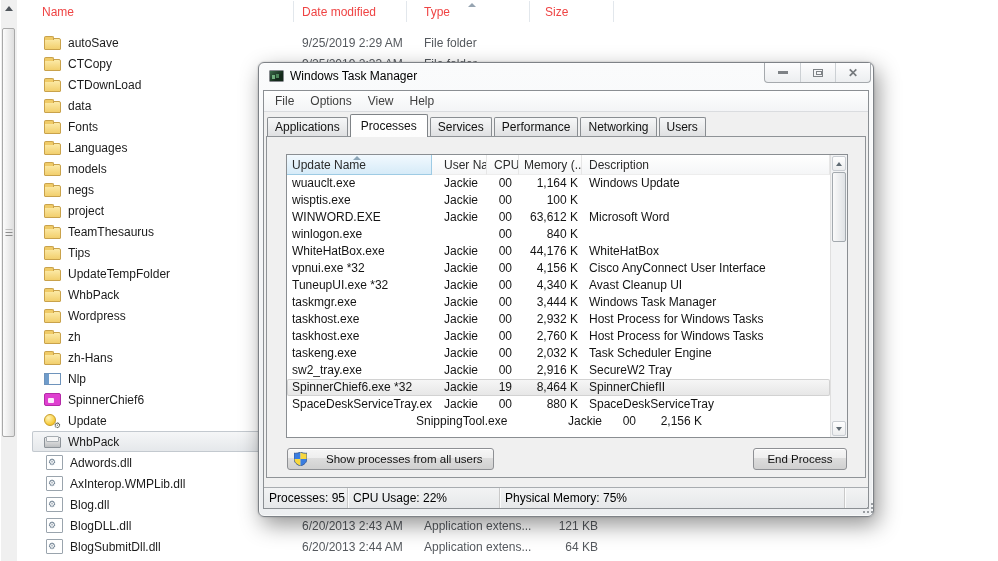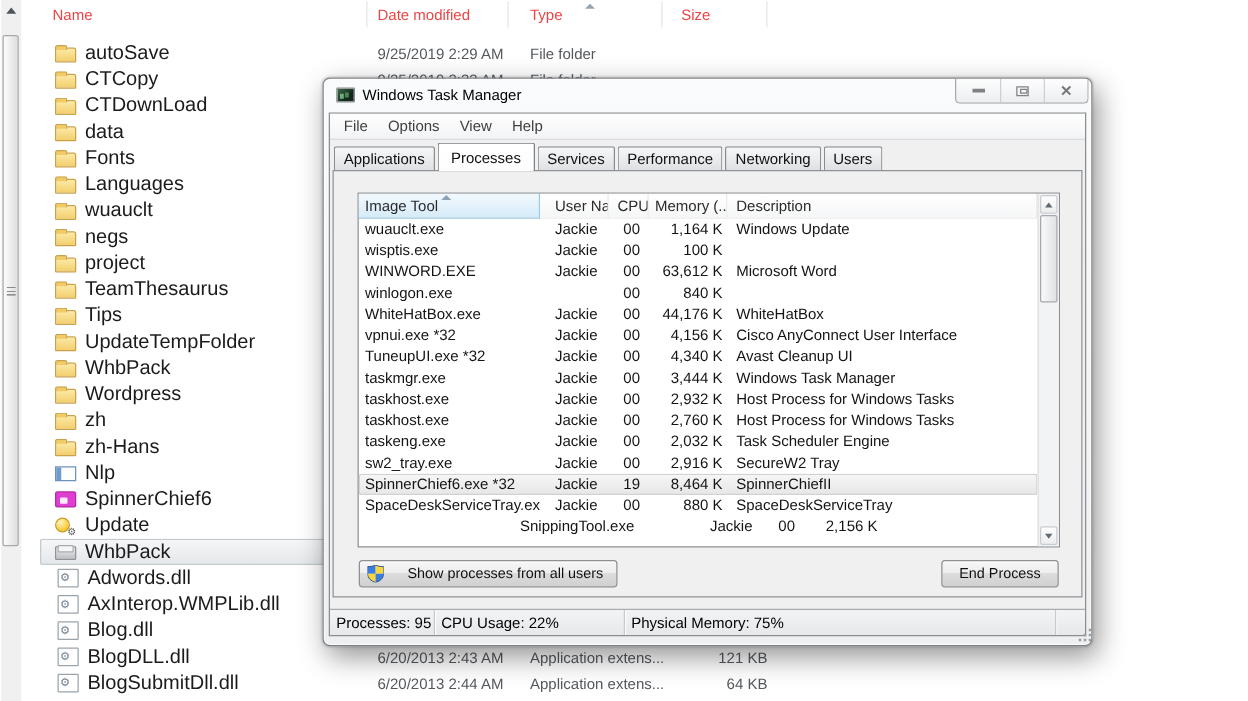--- a/index.html
+++ b/index.html
@@ -30,21 +30,21 @@
   .x-sep { position:absolute; top:1px; width:1px; height:21px; background:#e2e7ec; }
   .x-sep:nth-of-type(1){ left:273px; } .x-sep:nth-of-type(2){ left:386px; }
   .x-sep:nth-of-type(3){ left:509px; } .x-sep:nth-of-type(4){ left:593px; }
   .x-sort { position:absolute; left:448px; top:3px; width:0; height:0;
     border-left:4px solid transparent; border-right:4px solid transparent; border-bottom:4px solid #96a4b1; }
 
   
   .x-files { position:absolute; left:32px; top:32px; width:230px; }
   .x-row { height:21px; display:flex; align-items:center; padding-left:12px; border-radius:2px; }
   .x-row.selected { background:linear-gradient(#f6f7f8,#e4e7ea); box-shadow: inset 0 0 0 1px #c3c9cf; }
-  .x-label { margin-left:7px; font-size:16px; color:#1b1b1b; white-space:nowrap; }
+  .x-label { margin-left:7px; font-size:12px; color:#1b1b1b; white-space:nowrap; }
   .x-ic { width:17px; height:14px; position:relative; flex:0 0 17px; }
   .ic-folder { height:12px; margin-top:2px; background:linear-gradient(#fceaa7,#f2cf6d); border:1px solid #c9a24b; border-radius:2px 2px 1px 1px; }
   .ic-folder::before { content:""; position:absolute; left:-1px; top:-3px; width:8px; height:3px;
     background:#f0cb67; border:1px solid #c9a24b; border-bottom:none; border-radius:2px 2px 0 0; }
   .ic-dll { width:12px; height:15px; margin-left:2px; background:#fff; border:1px solid #9aa4ad; border-radius:1px; }
   .ic-dll::after { content:"⚙"; position:absolute; left:1px; top:2px; font-size:9px; line-height:9px; color:#6f8192; }
   .ic-app { width:16px; height:12px; margin-top:1px; background:#fdfdfd; border:1px solid #6e93bb; }
   .ic-app::before { content:""; position:absolute; left:0; top:0; bottom:0; width:4px; background:#6f9ccb; }
   .ic-spinner { width:13px; height:13px; background:#df3fd0; border:1px solid #b32aa6; border-radius:2px; }
   .ic-spinner::after { content:""; position:absolute; left:3px; top:4px; width:6px; height:5px; background:rgba(255,255,255,.9); border-radius:1px; }
@@ -52,21 +52,21 @@
     background:radial-gradient(circle at 35% 30%, #fff4bb, #f7c933 70%); border:1px solid #c79c26; }
   .ic-bulb::after { content:"⚙"; position:absolute; right:0; bottom:-2px; font-size:8px; line-height:8px; color:#5a5f55; }
   .ic-package { width:15px; height:11px; margin-top:2px; background:linear-gradient(#ededed,#bdbfc1); border:1px solid #8d9399; border-radius:1px; }
   .ic-package::before { content:""; position:absolute; left:1px; top:-2px; right:1px; height:4px;
     background:#f6f6f6; border:1px solid #a7adb2; border-radius:1px; }
 
   
   .x-detail { position:absolute; left:0; width:700px; height:15px; font-size:12px; color:#55595e; }
   .d-date { position:absolute; left:302px; width:118px; white-space:nowrap; }
   .d-type { position:absolute; left:424px; width:112px; white-space:nowrap; }
-  .d-size { position:absolute; left:549px; width:65px; text-align:right; white-space:nowrap; }
+  .d-size { position:absolute; left:533px; width:65px; text-align:right; white-space:nowrap; }
 
   
   .tm { position:absolute; left:258px; top:62px; width:616px; height:455px; z-index:10;
     background:linear-gradient(#fafbfc,#edeff1); border:1px solid #7e8287; border-radius:6px;
     box-shadow: inset 0 0 0 1px rgba(255,255,255,.6), 4px 8px 22px rgba(0,0,0,.42), 0 0 2px rgba(0,0,0,.25); }
 
   .tm-titlebar { position:absolute; left:0; top:0; right:0; height:27px; }
   .tm-appicon { position:absolute; left:10px; top:7px; width:15px; height:12px;
     background:linear-gradient(135deg,#3c6b4a 0%, #14291b 65%); border:1px solid #85898d; border-radius:1px; }
   .tm-appicon::after { content:""; position:absolute; left:2px; bottom:2px; width:3px; height:4px; background:#6fae7d; box-shadow:4px -1px 0 #4c8559; }
@@ -198,21 +198,21 @@
           <span class="x-label">Fonts</span>
         </div>
 
         <div class="x-row">
           <span class="x-ic ic-folder"></span>
           <span class="x-label">Languages</span>
         </div>
 
         <div class="x-row">
           <span class="x-ic ic-folder"></span>
-          <span class="x-label">wuauclt</span>
+          <span class="x-label">models</span>
         </div>
 
         <div class="x-row">
           <span class="x-ic ic-folder"></span>
           <span class="x-label">negs</span>
         </div>
 
         <div class="x-row">
           <span class="x-ic ic-folder"></span>
           <span class="x-label">project</span>
@@ -376,21 +376,21 @@
           <div class="tab"><span>Users</span></div>
 
       </div>
 
       <div class="tm-panel">
 
         <div class="listbox">
           <div class="lb-header">
             <div class="hcell h-img">
               <span class="h-chevron"></span>
-              <span>Image Tool</span>
+              <span>Update Name</span>
             </div>
             <div class="hcell h-user">User Name</div>
             <div class="hcell h-cpu">CPU</div>
             <div class="hcell h-mem">Memory (...</div>
             <div class="hcell h-desc">Description</div>
           </div>
 
           <div class="lb-rows">
 
               <div class="prow">

